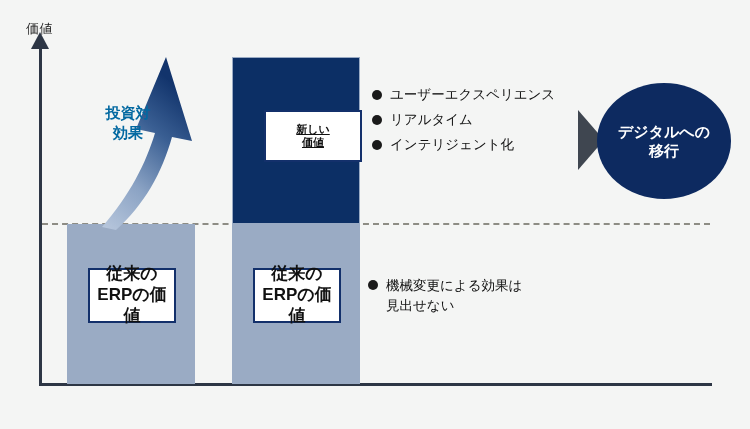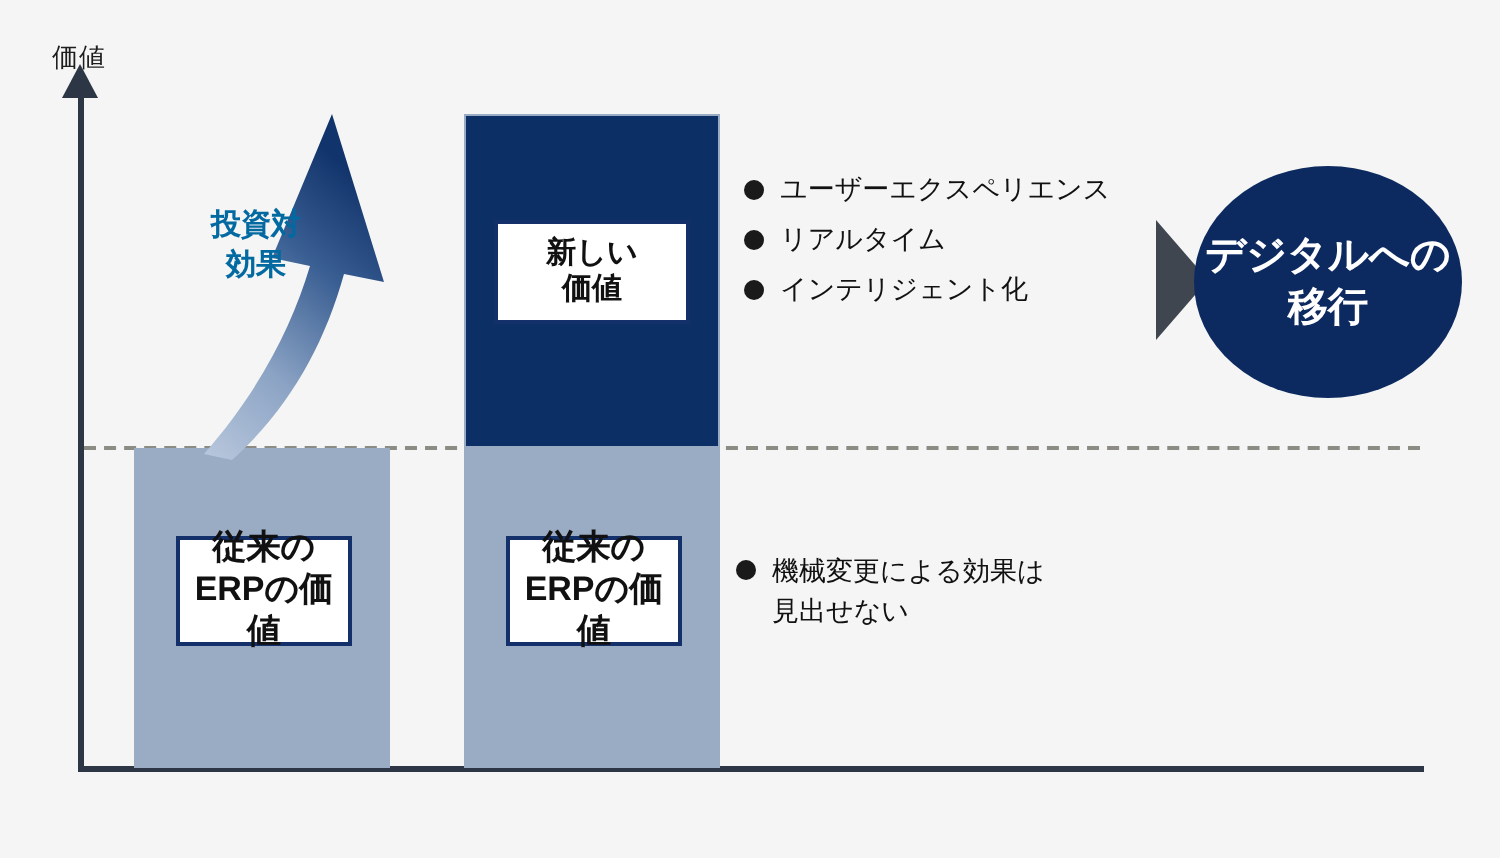--- a/index.html
+++ b/index.html
@@ -106,25 +106,26 @@
     text-align: center;
     font-size: 17px;
     font-weight: bold;
     color: #111111;
     line-height: 1.22;
     box-sizing: border-box;
   }
   .bar-label-1 { left: 88px;  top: 268px; width: 88px; height: 55px; }
   .bar-label-2 { left: 253px; top: 268px; width: 88px; height: 55px; }
   .bar-label-new {
-    left: 247px;
+    left: 264px;
     top: 110px;
     width: 98px;
     height: 52px;
-    font-size: 15px;
+    font-size: 11px;
+    text-decoration: underline;
   }
 
   
   .roi-arrow {
     position: absolute;
     left: 100px;
     top: 55px;
     width: 120px;
     height: 175px;
     pointer-events: none;
@@ -188,21 +189,21 @@
     top: 83px;
     width: 134px;
     height: 116px;
     border-radius: 50%;
     background: #0d2a60;
     display: flex;
     align-items: center;
     justify-content: center;
     text-align: center;
     color: #ffffff;
-    font-size: 20px;
+    font-size: 15px;
     font-weight: bold;
     line-height: 1.3;
     white-space: pre-line;
   }
 </style>
 </head>
 <body>
 
 <div id="canvas">
 

